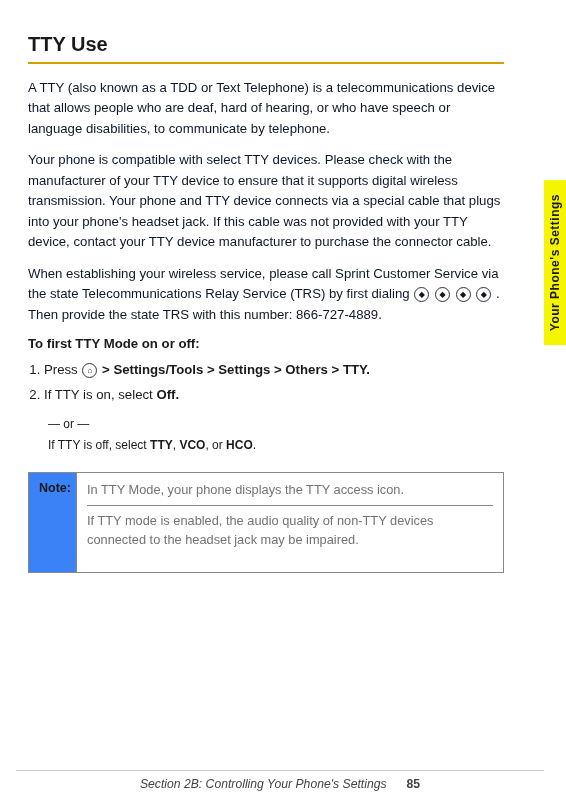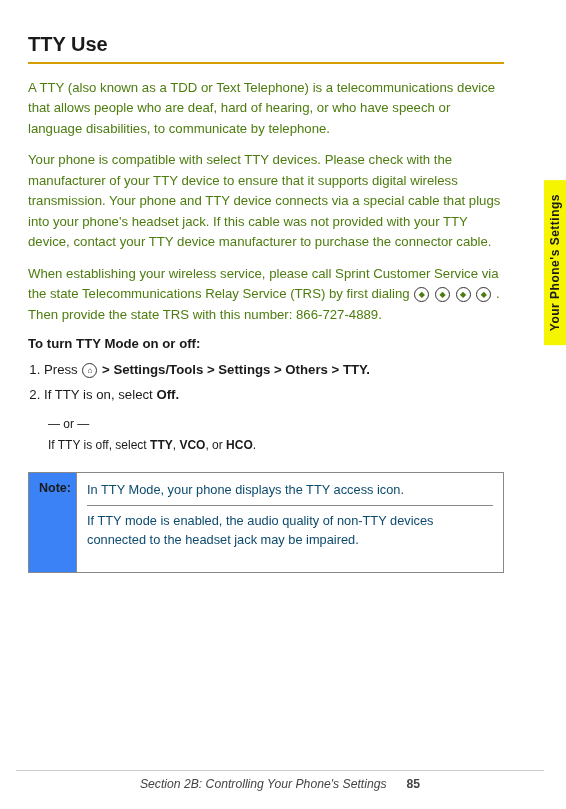--- a/index.html
+++ b/index.html
@@ -51,21 +51,21 @@
       color: #1a1a1a;
       border-bottom: 2px solid #d4a000;
       padding-bottom: 6px;
       margin-bottom: 14px;
     }
 
     
     .body-text {
       font-size: 13.2px;
       line-height: 1.55;
-      color: #4d7c0f;
+      color: #0f172a;
       margin-bottom: 11px;
     }
 
     
     .bold { font-weight: bold; }
 
     
     .instruction-heading {
       font-size: 13.2px;
       font-weight: bold;
@@ -116,21 +116,21 @@
       display: flex;
       align-items: flex-start;
       justify-content: flex-start;
       border-right: 1px solid #888;
     }
 
     .note-content {
       padding: 7px 10px;
       font-size: 12.8px;
       line-height: 1.5;
-      color: #0c4a6e;
+      color: #737373;
     }
 
     .note-content .note-line {
       margin-bottom: 6px;
     }
 
     .note-content .note-line:last-child {
       margin-bottom: 16px;
     }
 
@@ -188,21 +188,21 @@
     <p class="body-text">
       <span>When establishing your wireless service, please call Sprint Customer Service via the state Telecommunications Relay Service (TRS) by first dialing</span>
       
       <span style="display:inline-block;width:15px;height:15px;border:1.5px solid #333;border-radius:50%;vertical-align:middle;margin:0 1px;font-size:8px;text-align:center;line-height:14px;">◆</span>
       <span style="display:inline-block;width:15px;height:15px;border:1.5px solid #333;border-radius:50%;vertical-align:middle;margin:0 1px;font-size:8px;text-align:center;line-height:14px;">◆</span>
       <span style="display:inline-block;width:15px;height:15px;border:1.5px solid #333;border-radius:50%;vertical-align:middle;margin:0 1px;font-size:8px;text-align:center;line-height:14px;">◆</span>
       <span style="display:inline-block;width:15px;height:15px;border:1.5px solid #333;border-radius:50%;vertical-align:middle;margin:0 1px;font-size:8px;text-align:center;line-height:14px;">◆</span>
       <span>. Then provide the state TRS with this number: 866-727-4889.</span>
     </p>
 
-    <p class="instruction-heading">To turn TTY Mode on or off:</p>
+    <p class="instruction-heading">To first TTY Mode on or off:</p>
 
     <ol class="numbered-list">
 
       <li>
         <span class="step-content">
           <span>Press </span>
           <span style="display:inline-block;width:15px;height:15px;border:1.5px solid #333;border-radius:50%;vertical-align:middle;margin:0 1px;font-size:8px;text-align:center;line-height:13px;">⌂</span>
           <span class="bold"> &gt; Settings/Tools &gt; Settings &gt; Others &gt; TTY.</span>
         </span>
       </li>

